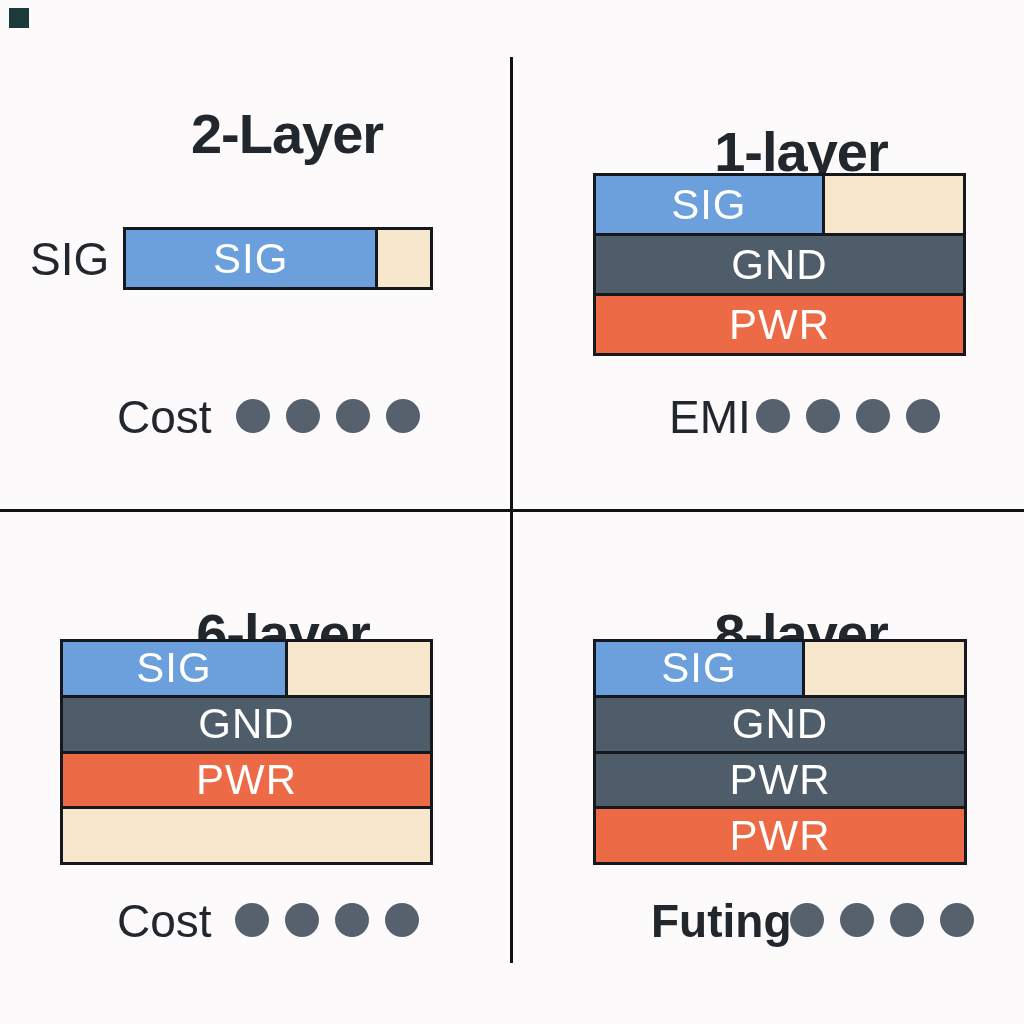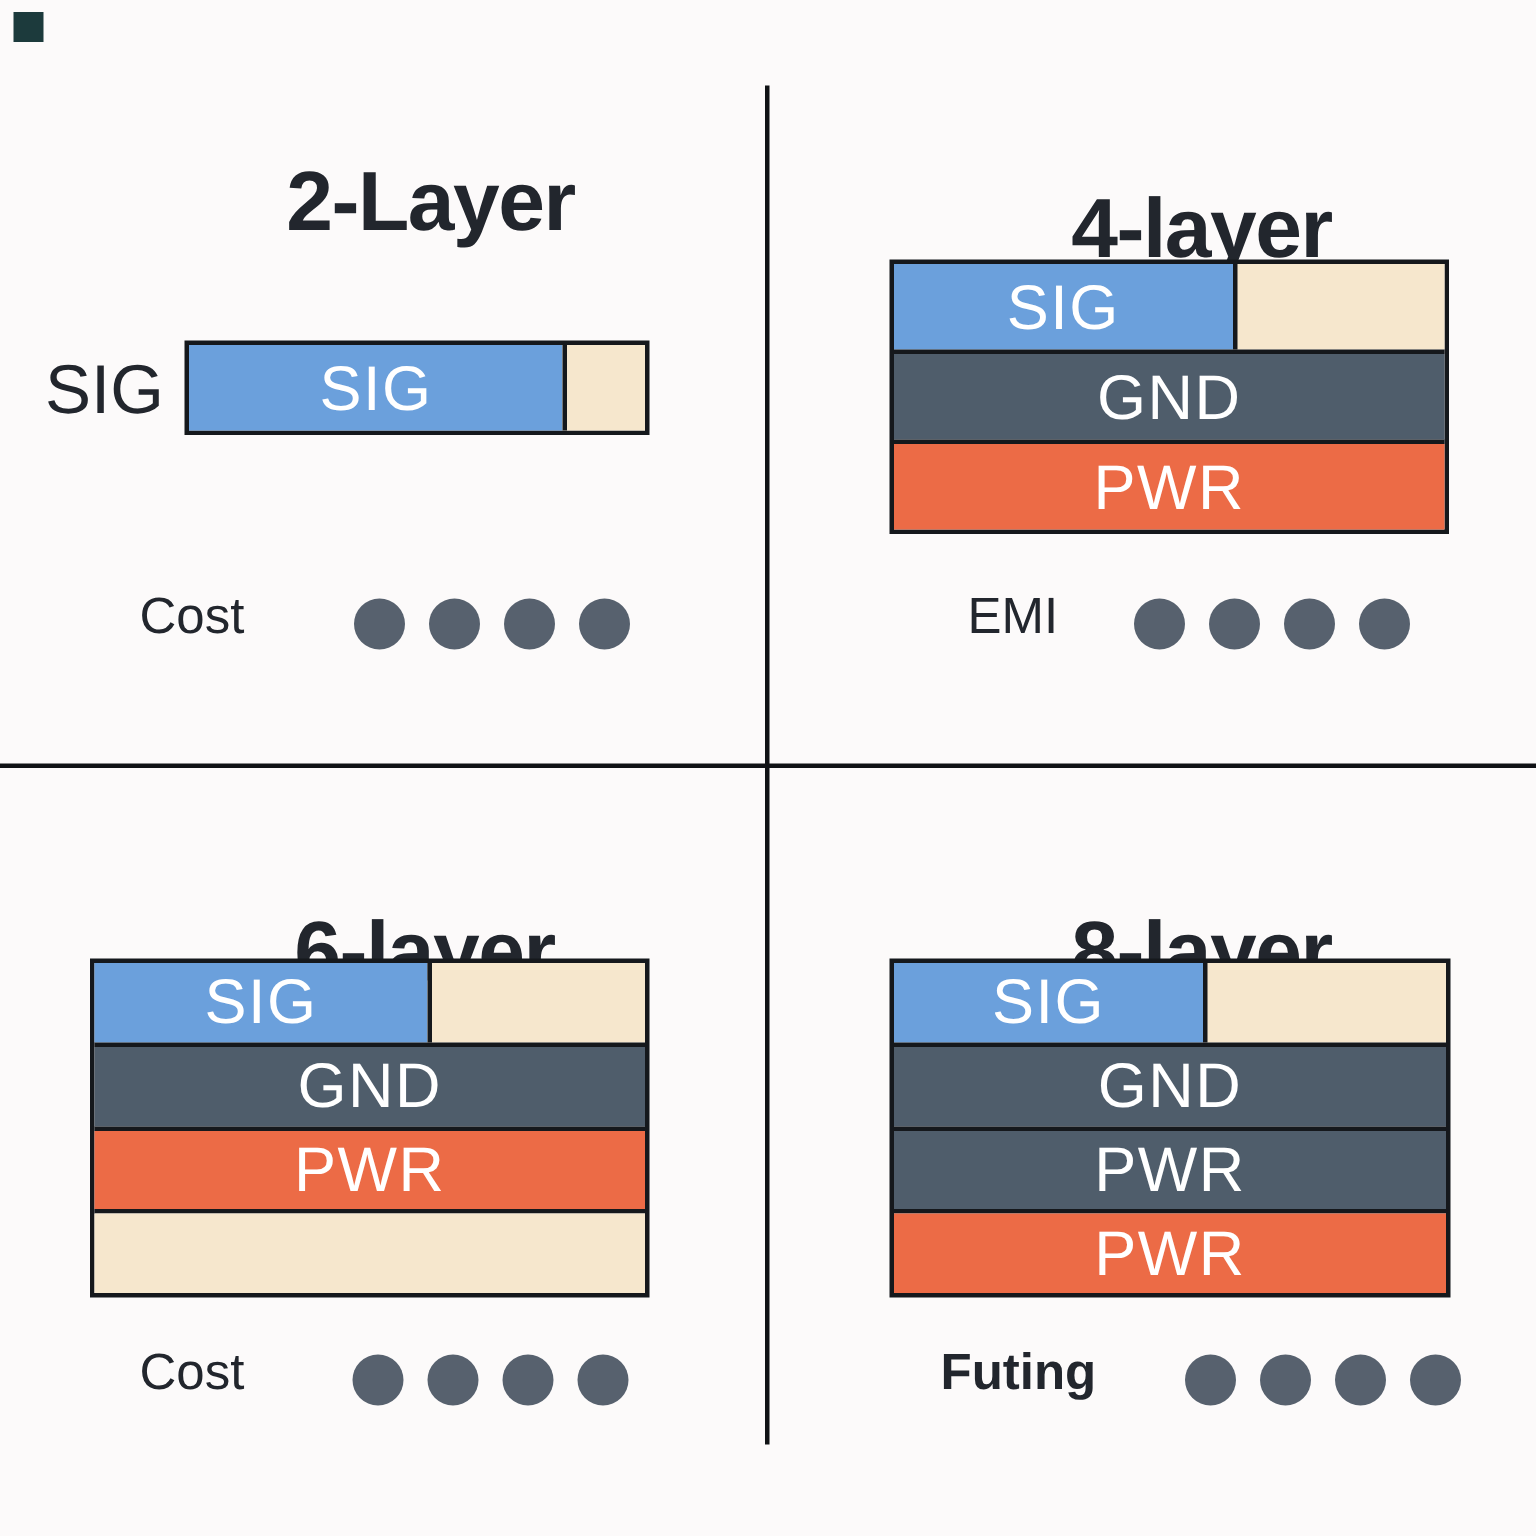--- a/index.html
+++ b/index.html
@@ -40,21 +40,21 @@
   .seg-fill{flex:1;border-left:3px solid var(--border,#15181c);}
   .layer-label{
     font-size:42px;line-height:1;color:var(--layerText,#ffffff);
     letter-spacing:1px;white-space:nowrap;
   }
 
   
   .side-label{left:30px;top:236px;font-size:46px;line-height:1;}
 
   
-  .metric-label{font-size:34px;line-height:1;}
+  .metric-label{font-size:46px;line-height:1;margin-left:24px;}
   .m1{left:93px;top:394px;}
   .m2{left:645px;top:394px;}
   .m3{left:93px;top:898px;}
   .m4{left:627px;top:898px;font-weight:bold;}
   .dots{display:flex;gap:16px;}
   .d1{left:236px;top:399px;}
   .d2{left:756px;top:399px;}
   .d3{left:235px;top:903px;}
   .d4{left:790px;top:903px;}
   .dot{width:34px;height:34px;border-radius:50%;background:var(--dot,#57616e);}
@@ -78,21 +78,21 @@
     </div>
   </div>
 <span class="abs metric-label m1">Cost</span>
 <div class="abs dots d1">
     <span class="dot"></span>
     <span class="dot"></span>
     <span class="dot"></span>
     <span class="dot"></span>
   </div>
 
-<h2 class="abs q-title t2">4-layer</h2>
+<h2 class="abs q-title t2">1-layer</h2>
 <div class="abs stack stack-2">
     <div class="layer-row">
       <div class="seg seg-main" style="background: rgb(107, 160, 220); width: 61.5%;">
         <span class="layer-label">SIG</span>
       </div>
       <div class="seg seg-fill" style="background: rgb(246, 231, 205);"></div>
     </div>
     <div class="layer-row">
       <div class="seg seg-main" style="background: rgb(79, 93, 107); width: 100%;">
         <span class="layer-label">GND</span>

